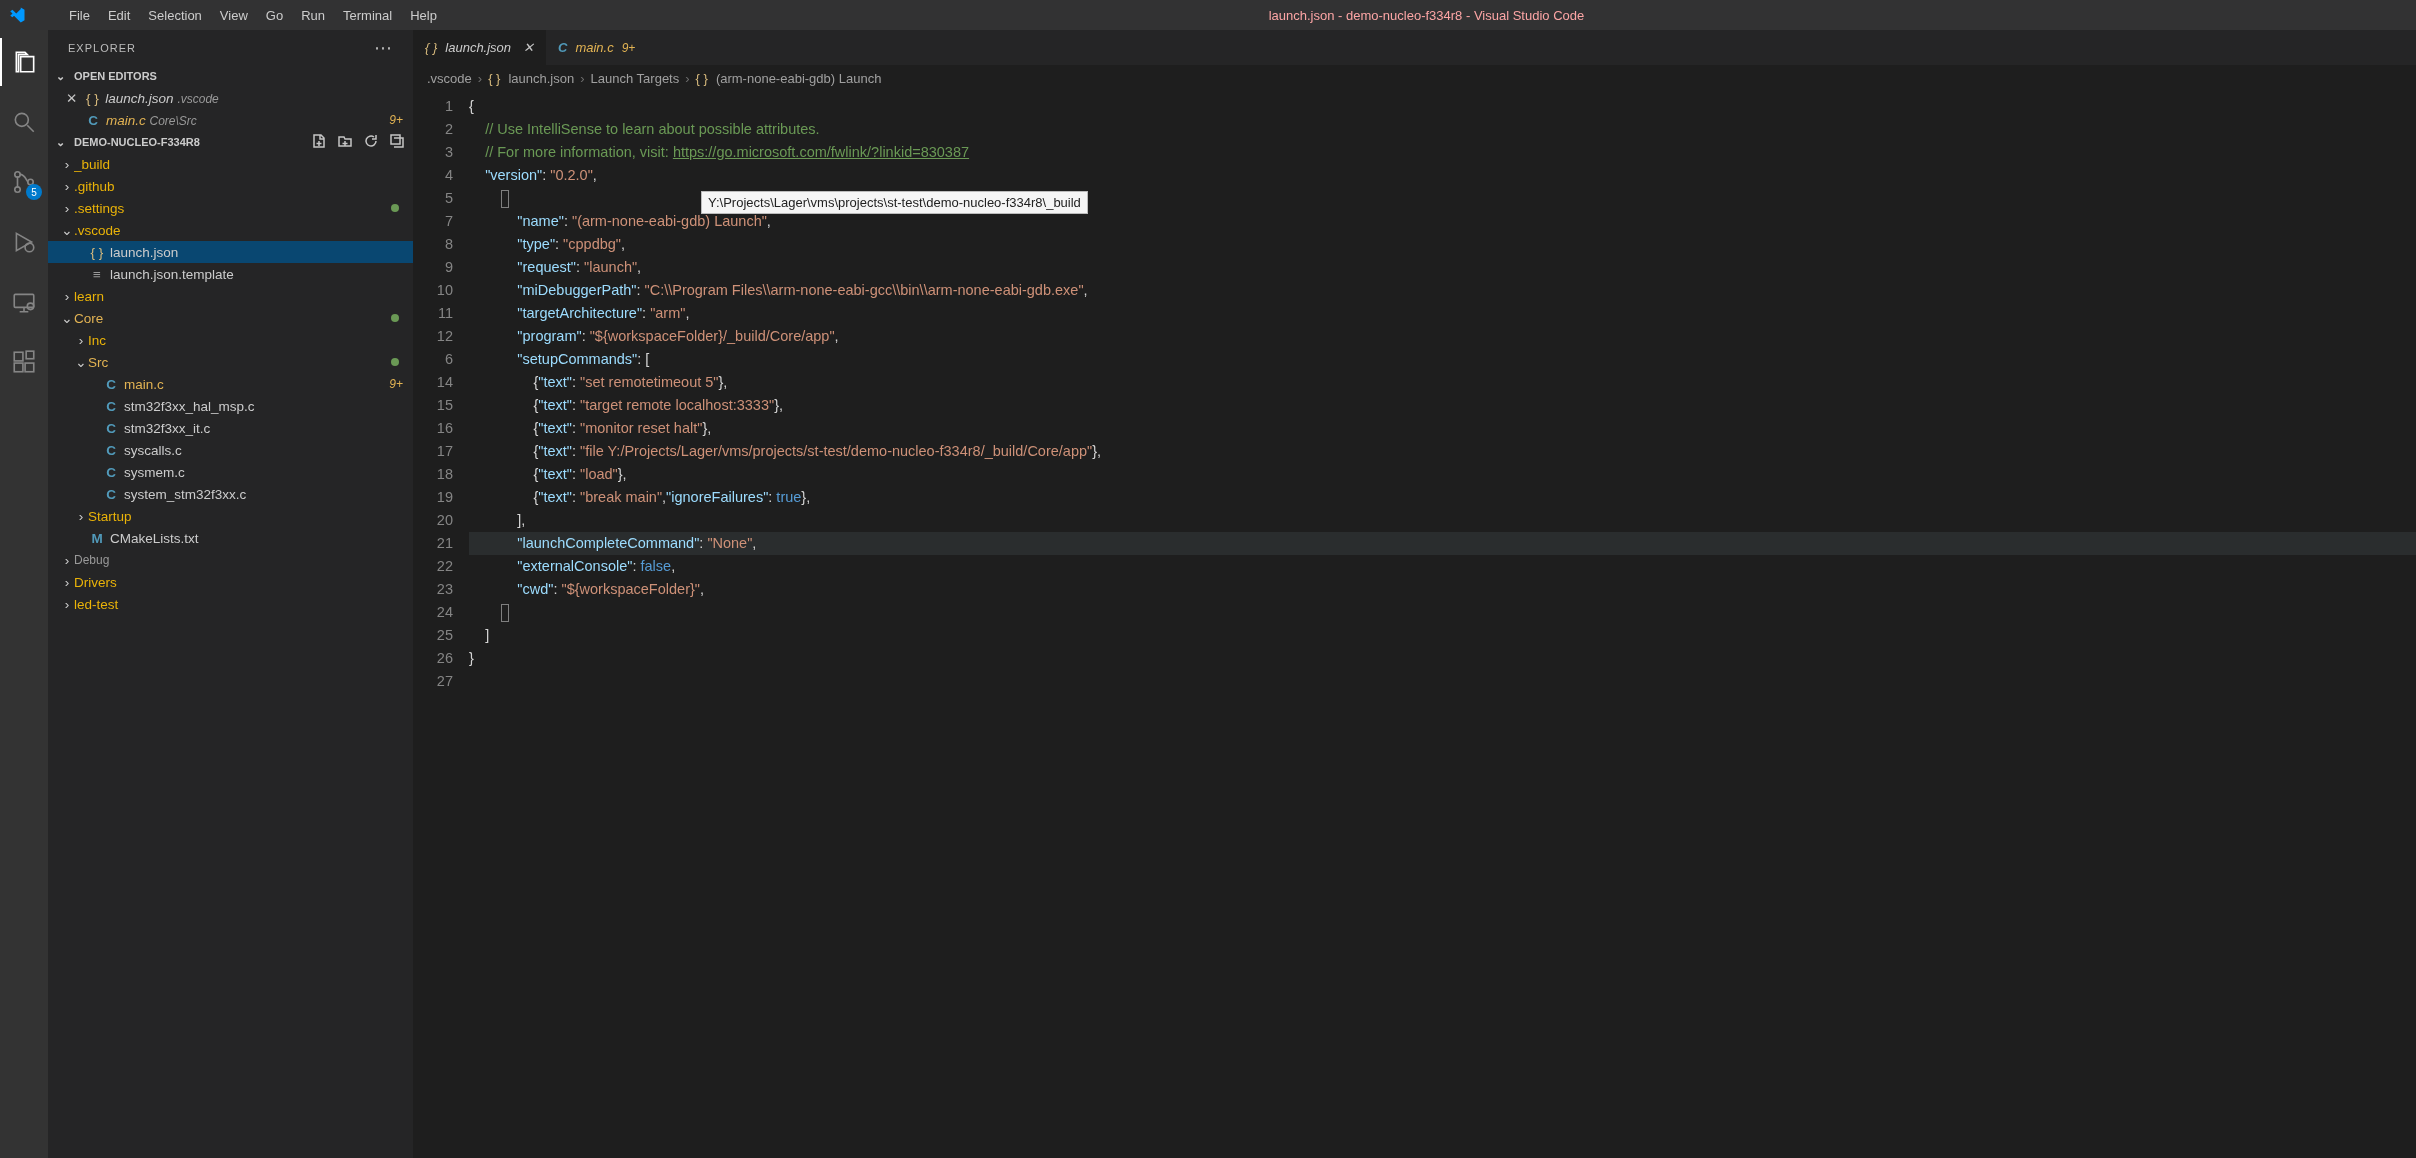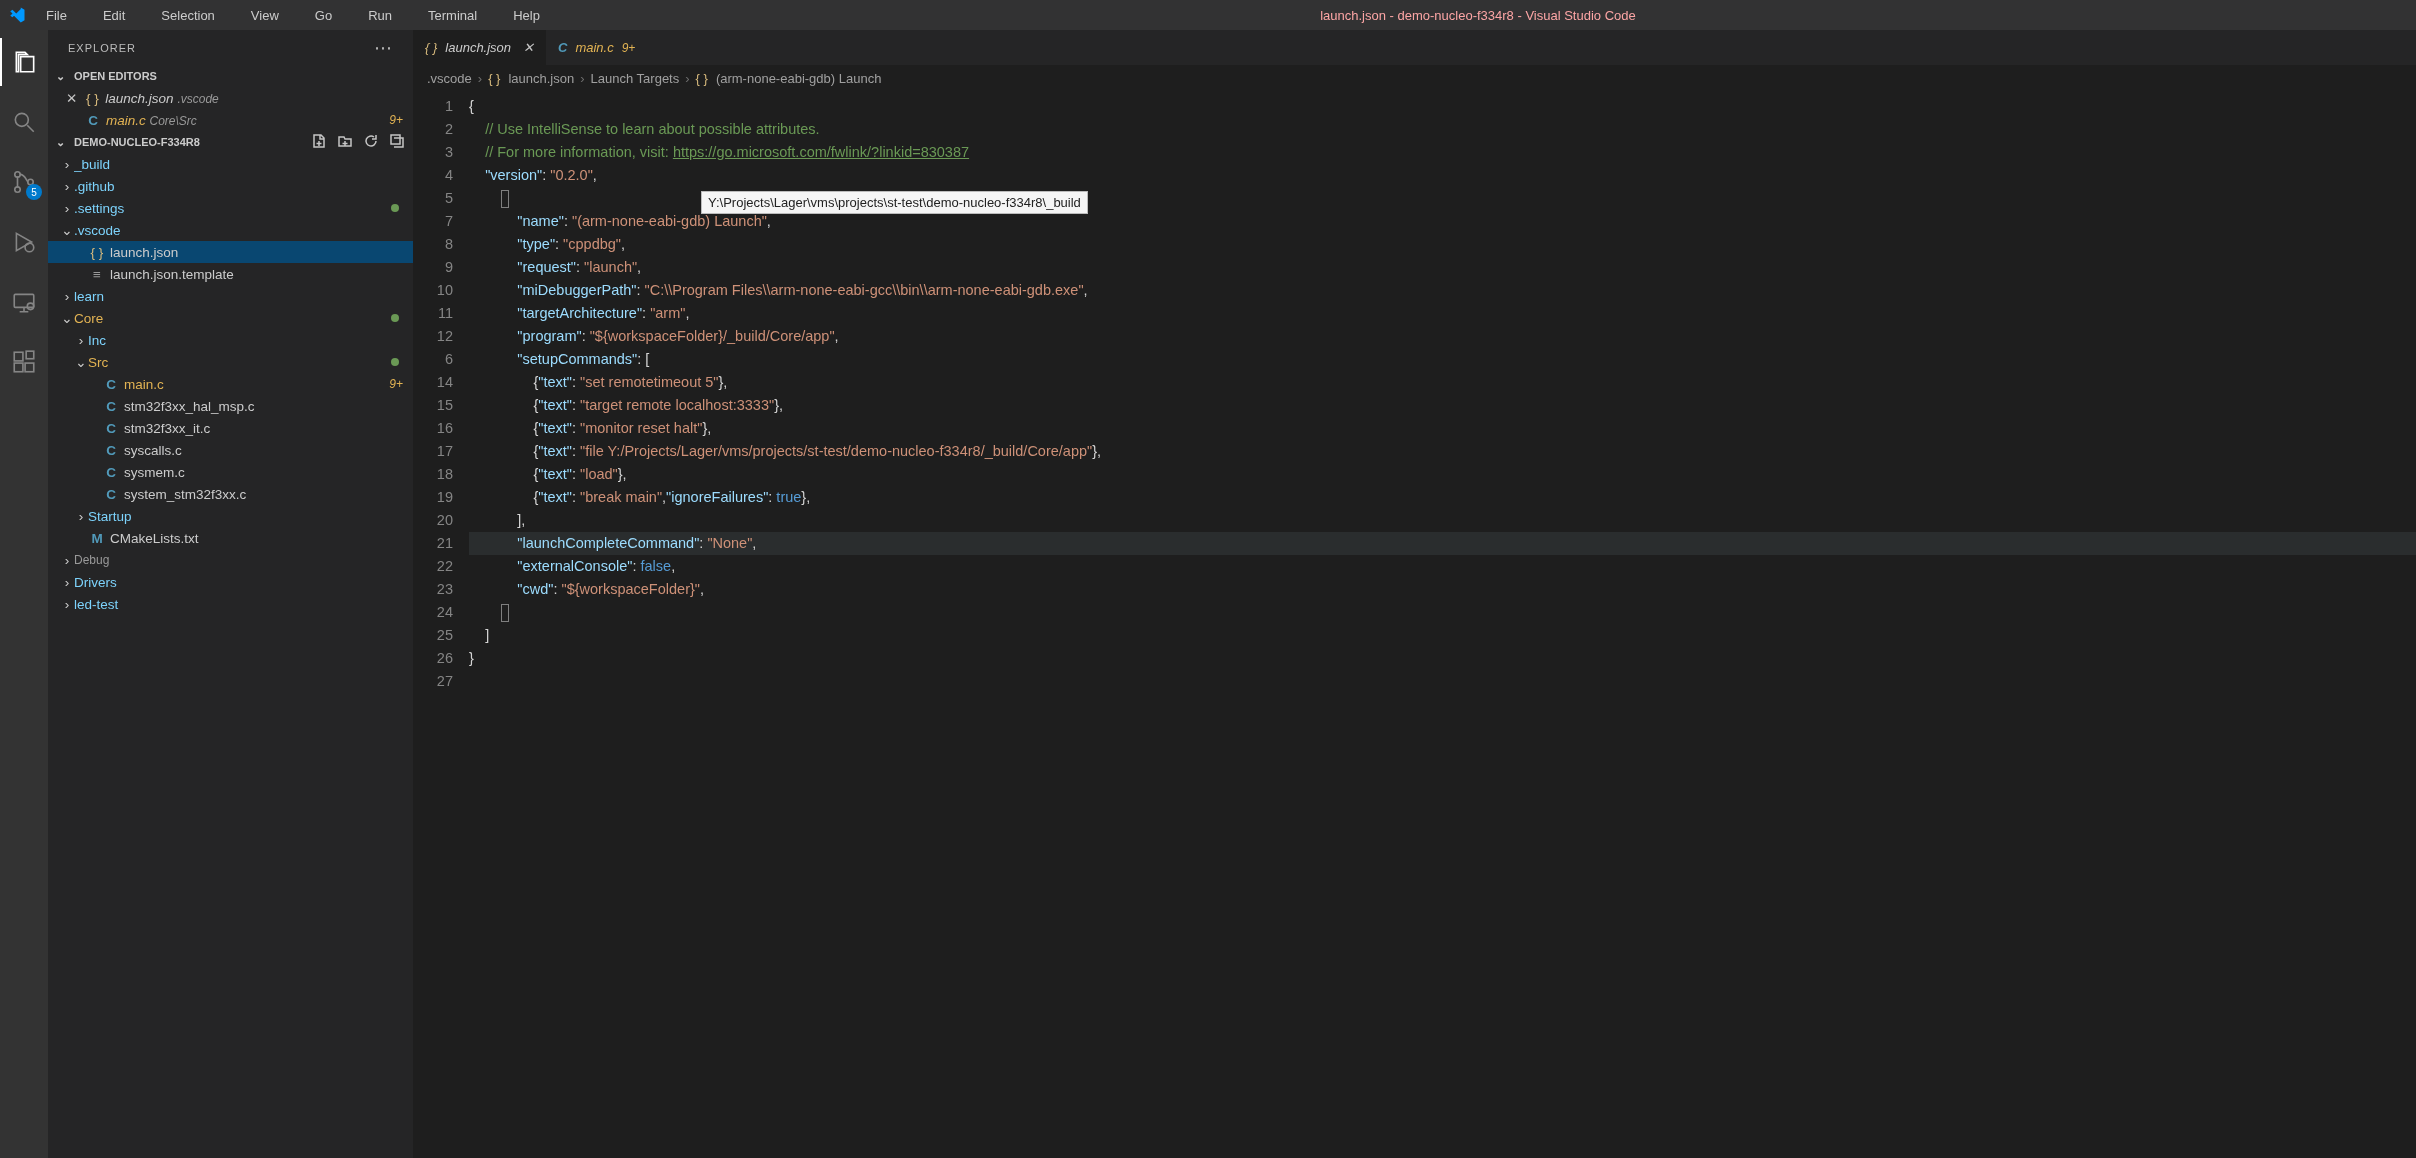--- a/index.html
+++ b/index.html
@@ -3,21 +3,21 @@
 <meta charset="utf-8">
 <style>
 * { margin:0; padding:0; box-sizing:border-box; font-family:-apple-system,"Segoe UI",sans-serif; }
 body { background:#1e1e1e; color:#cccccc; height:100vh; overflow:hidden; }
 .container { display:flex; flex-direction:column; height:100vh; }
 
 
 .titlebar { background:#323233; height:30px; display:flex; align-items:center; padding:0 8px; font-size:13px; }
 .vscode-logo { width:18px; height:18px; margin-right:12px; }
 .vscode-logo svg { width:18px; height:18px; }
-.menu-items { display:flex; gap:20px; }
+.menu-items { display:flex; gap:2px;margin-left:23px; }
 .menu-item { padding:4px 8px; cursor:pointer; border-radius:4px; }
 .title-text { flex:1; text-align:center; color:#fca5a5; font-size:13px; }
 
 
 .main { flex:1; display:flex; overflow:hidden; }
 
 
 .activitybar { width:48px; background:#333333; display:flex; flex-direction:column; align-items:center; padding-top:8px; gap:12px; }
 .activity-icon { width:48px; height:48px; display:flex; align-items:center; justify-content:center; cursor:pointer; color:#858585; position:relative; }
 .activity-icon.active { color:#ffffff; border-left:2px solid #ffffff; }
@@ -37,21 +37,21 @@
 .tree-item.selected { background:#094771; }
 .tree-item .chev { width:14px; display:inline-flex; justify-content:center; }
 .tree-item .icon { width:18px; display:inline-flex; justify-content:center; margin-right:4px; }
 .tree-item .label { flex:1; white-space:nowrap; overflow:hidden; text-overflow:ellipsis; }
 .tree-item .badge { color:#e2b353; font-size:12px; font-style:italic; }
 .modified-dot { width:8px; height:8px; border-radius:50%; background:#6a9955; margin-left:auto; margin-right:4px; }
 .close-x { color:#c5c5c5; margin-right:6px; }
 .italic { font-style:italic; }
 .dim { color:#999999; font-size:12px; }
 .mod { color:#e2b353; }
-.folder-label { color:#7dd3fc; }
+.folder-label { color:#eab308; }
 
 
 .editor { flex:1; display:flex; flex-direction:column; background:#1e1e1e; min-width:0; }
 .tabs { height:35px; background:#252526; display:flex; align-items:stretch; }
 .tab { display:flex; align-items:center; padding:0 12px; gap:8px; font-size:13px; cursor:pointer; font-style:italic; }
 .tab.active { background:#1e1e1e; }
 .tab .icon { display:inline-flex; }
 .tab .close { color:#c5c5c5; margin-left:4px; }
 .tab .badge { color:#e2b353; font-size:12px; }
 .breadcrumbs { height:26px; display:flex; align-items:center; padding:0 14px; font-size:13px; color:#a0a0a0; gap:6px; }

